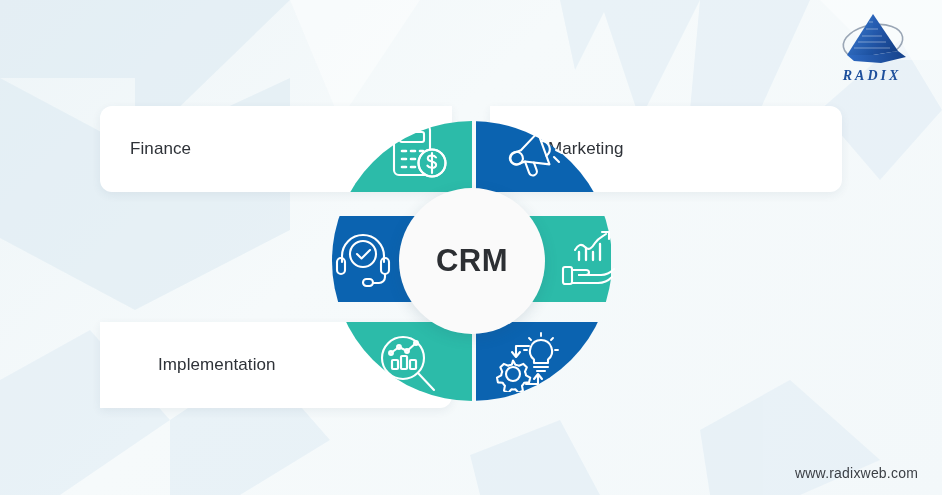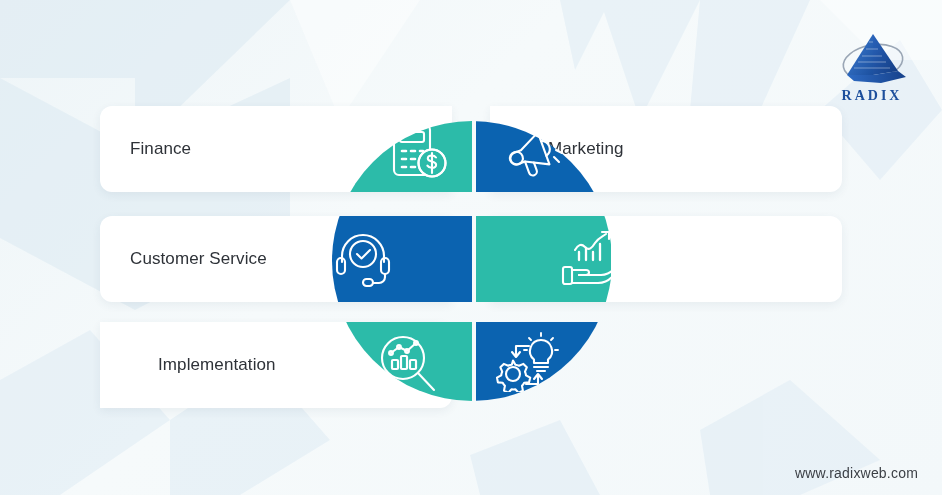--- a/index.html
+++ b/index.html
@@ -108,24 +108,25 @@
   .seg-icon {
     position: absolute;
     z-index: 4;
     pointer-events: none;
   }
 
   
   .logo {
     position: absolute;
     right: 22px;
-    top: 28px;
+    top: 8px;
     width: 96px;
     height: 80px;
     text-align: center;
+    font-style: italic;
   }
   .logo-mark { display: block; }
   .logo-text {
     font-family: "Liberation Serif", serif;
     font-weight: bold;
     font-size: 14px;
     letter-spacing: 3px;
     color: #1d4f9c;
     margin-top: -2px;
   }
@@ -212,28 +213,20 @@
 
     <div class="row row-1">
       <div class="card card-left">
         <span class="card-label">Finance</span>
       </div>
       <div class="card card-right">
         <span class="card-label">Marketing</span>
       </div>
     </div>
 
-    <div class="row row-2">
-      <div class="card card-left">
-        <span class="card-label">Customer Service</span>
-      </div>
-      <div class="card card-right">
-        <span class="card-label">Sales</span>
-      </div>
-    </div>
 
     <div class="row row-3">
       <div class="card card-right">
         <span class="card-label">Implementation</span>
       </div>
     </div>
   </div>
 
   <div class="wheel">
     <svg width="280" height="320" viewBox="0 0 280 320" xmlns="http://www.w3.org/2000/svg">
@@ -250,20 +243,23 @@
 
         <rect x="-20" y="120" width="161" height="86" fill="#0B63B0"></rect>
         <rect x="145" y="120" width="165" height="86" fill="#2CBBA9"></rect>
 
         <rect x="-20" y="226" width="161" height="100" fill="#2CBBA9"></rect>
         <rect x="145" y="226" width="165" height="100" fill="#0B63B0"></rect>
       </g>
     </svg>
   </div>
 
+  <div class="hub">
+    <span class="hub-label">CRM</span>
+  </div>
 
   <div class="seg-icon" style="left:388px; top:122px;">
     <svg width="62" height="58" viewBox="0 0 62 58" fill="none" stroke="#ffffff" stroke-width="2.1" stroke-linecap="round" stroke-linejoin="round">
       <rect x="6" y="3" width="36" height="50" rx="5"></rect>
       <rect x="12" y="10" width="24" height="10" rx="2"></rect>
       <g stroke-width="2.6">
         <line x1="14" y1="29" x2="18" y2="29"></line>
         <line x1="23" y1="29" x2="27" y2="29"></line>
         <line x1="32" y1="29" x2="35" y2="29"></line>
         <line x1="14" y1="37" x2="18" y2="37"></line>

